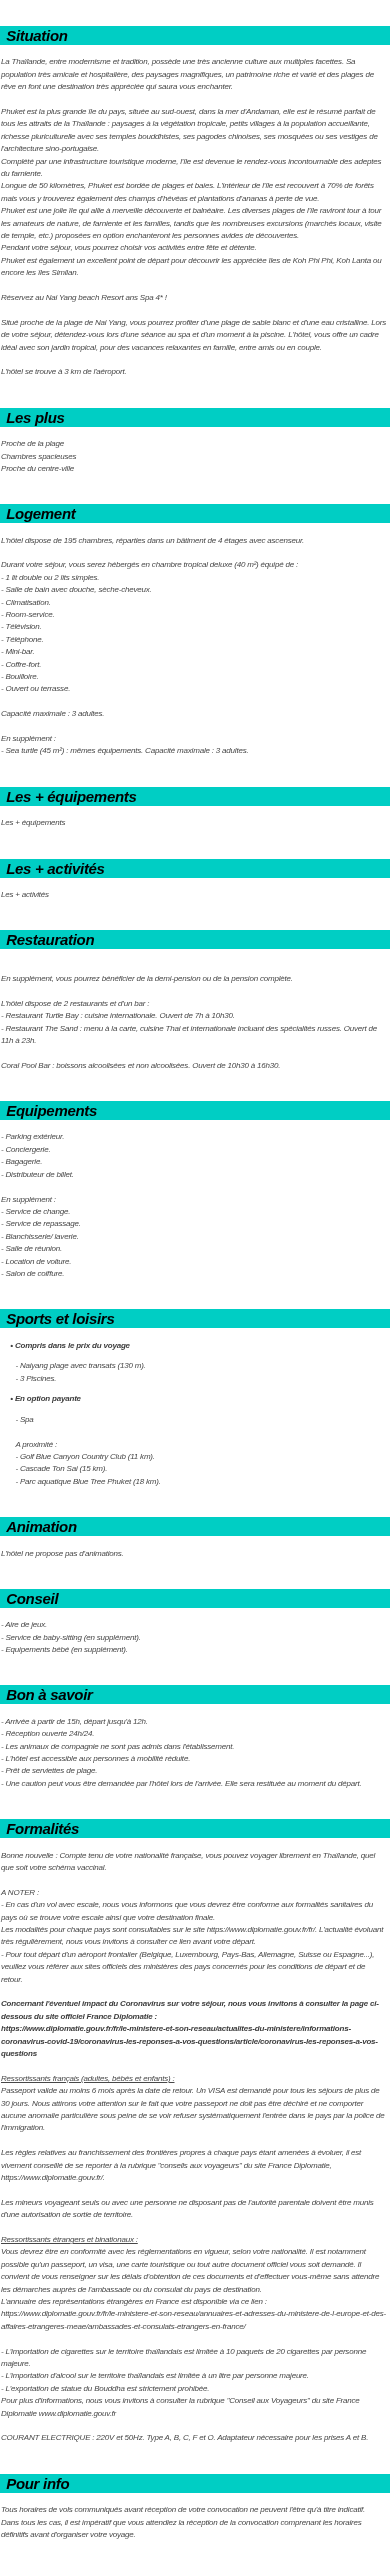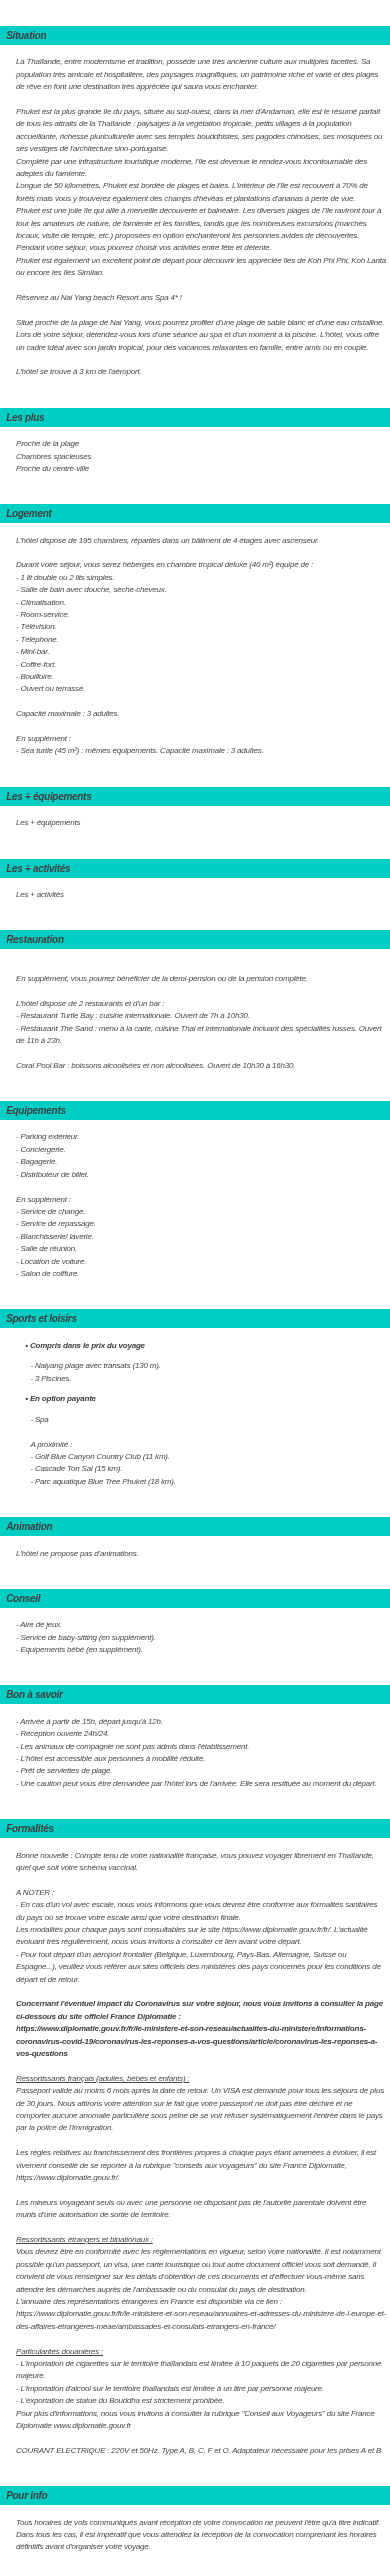--- a/index.html
+++ b/index.html
@@ -12,28 +12,28 @@
   .section:first-child { margin-top: 0; }
   .band {
     background: #00CEC4;
     height: 19px;
     display: flex;
     align-items: center;
     padding-left: 6.2px;
     margin-bottom: 11.3px;
   }
   .band-title {
-    color: #404040;
+    color: #000000;
     font-style: italic;
     font-weight: bold;
-    font-size: 10px;
+    font-size: 15px;
     letter-spacing: -0.3px;
     white-space: nowrap;
   }
-  .body { padding: 0 4px 0 1px; margin-left: 15px; }
+  .body { padding: 0 4px 0 1px; }
   .p {
     margin: 0;
     font-style: italic;
     font-size: 8px;
     line-height: 12.4px;
     color: #474747;
     letter-spacing: -0.2px;
     overflow-wrap: anywhere;
     word-break: break-word;
   }
@@ -226,21 +226,20 @@
         <div class="gap"></div>
         <p class="p">Les règles relatives au franchissement des frontières propres à chaque pays étant amenées à évoluer, il est vivement conseillé de se reporter à la rubrique "conseils aux voyageurs" du site France Diplomatie, https://www.diplomatie.gouv.fr/.</p>
         <div class="gap"></div>
         <p class="p">Les mineurs voyageant seuls ou avec une personne ne disposant pas de l'autorité parentale doivent être munis d'une autorisation de sortie de territoire.</p>
         <div class="gap"></div>
         <p class="p underline">Ressortissants étrangers et binationaux :</p>
         <p class="p">Vous devrez être en conformité avec les réglementations en vigueur, selon votre nationalité. Il est notamment possible qu'un passeport, un visa, une carte touristique ou tout autre document officiel vous soit demandé. Il convient de vous renseigner sur les délais d'obtention de ces documents et d'effectuer vous-même sans attendre les démarches auprès de l'ambassade ou du consulat du pays de destination.</p>
         <p class="p">L'annuaire des représentations étrangères en France est disponible via ce lien :</p>
         <p class="p">https://www.diplomatie.gouv.fr/fr/le-ministere-et-son-reseau/annuaires-et-adresses-du-ministere-de-l-europe-et-des-affaires-etrangeres-meae/ambassades-et-consulats-etrangers-en-france/</p>
         <div class="gap"></div>
-        <p class="p underline">Particularités douanières :</p>
         <p class="p">- L'importation de cigarettes sur le territoire thaïlandais est limitée à 10 paquets de 20 cigarettes par personne majeure.</p>
         <p class="p">- L'importation d'alcool sur le territoire thaïlandais est limitée à un litre par personne majeure.</p>
         <p class="p">- L'exportation de statue du Bouddha est strictement prohibée.</p>
         <p class="p">Pour plus d'informations, nous vous invitons à consulter la rubrique "Conseil aux Voyageurs" du site France Diplomatie www.diplomatie.gouv.fr</p>
         <div class="gap"></div>
         <p class="p">COURANT ELECTRIQUE : 220V et 50Hz. Type A, B, C, F et O. Adaptateur nécessaire pour les prises A et B.</p>
       </div>
     </section>
     <section class="section">
       <div class="band">

